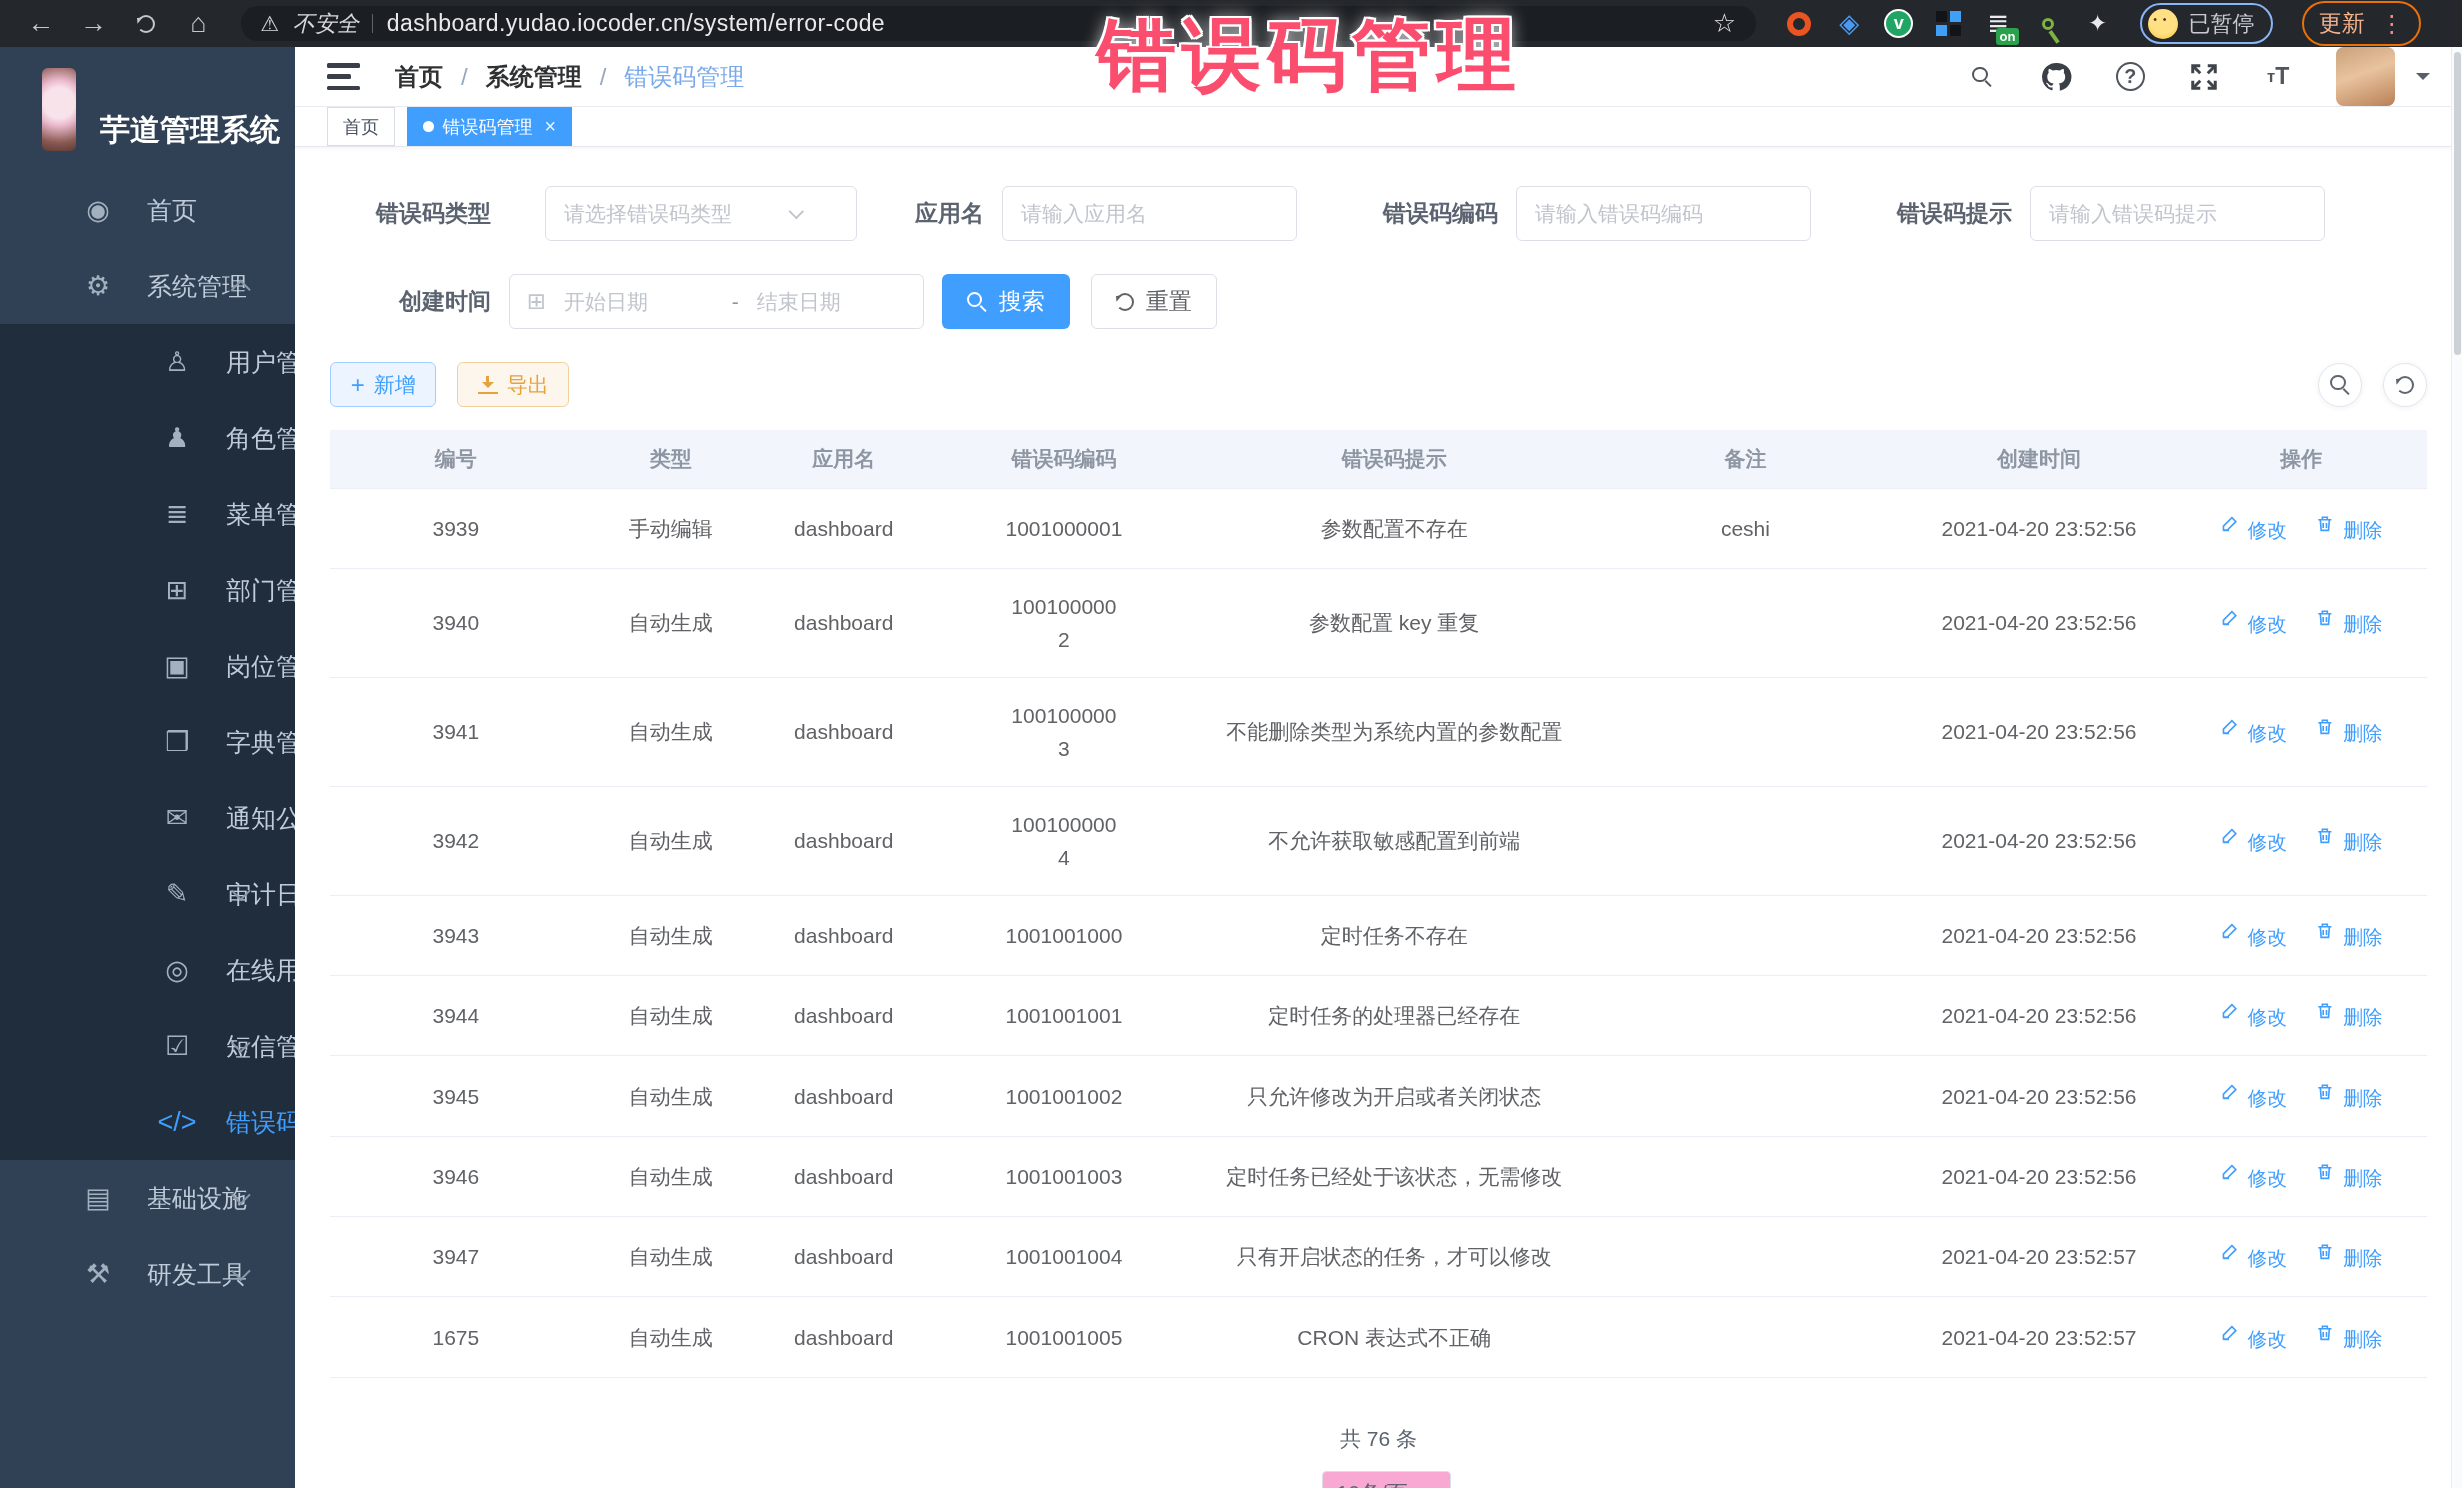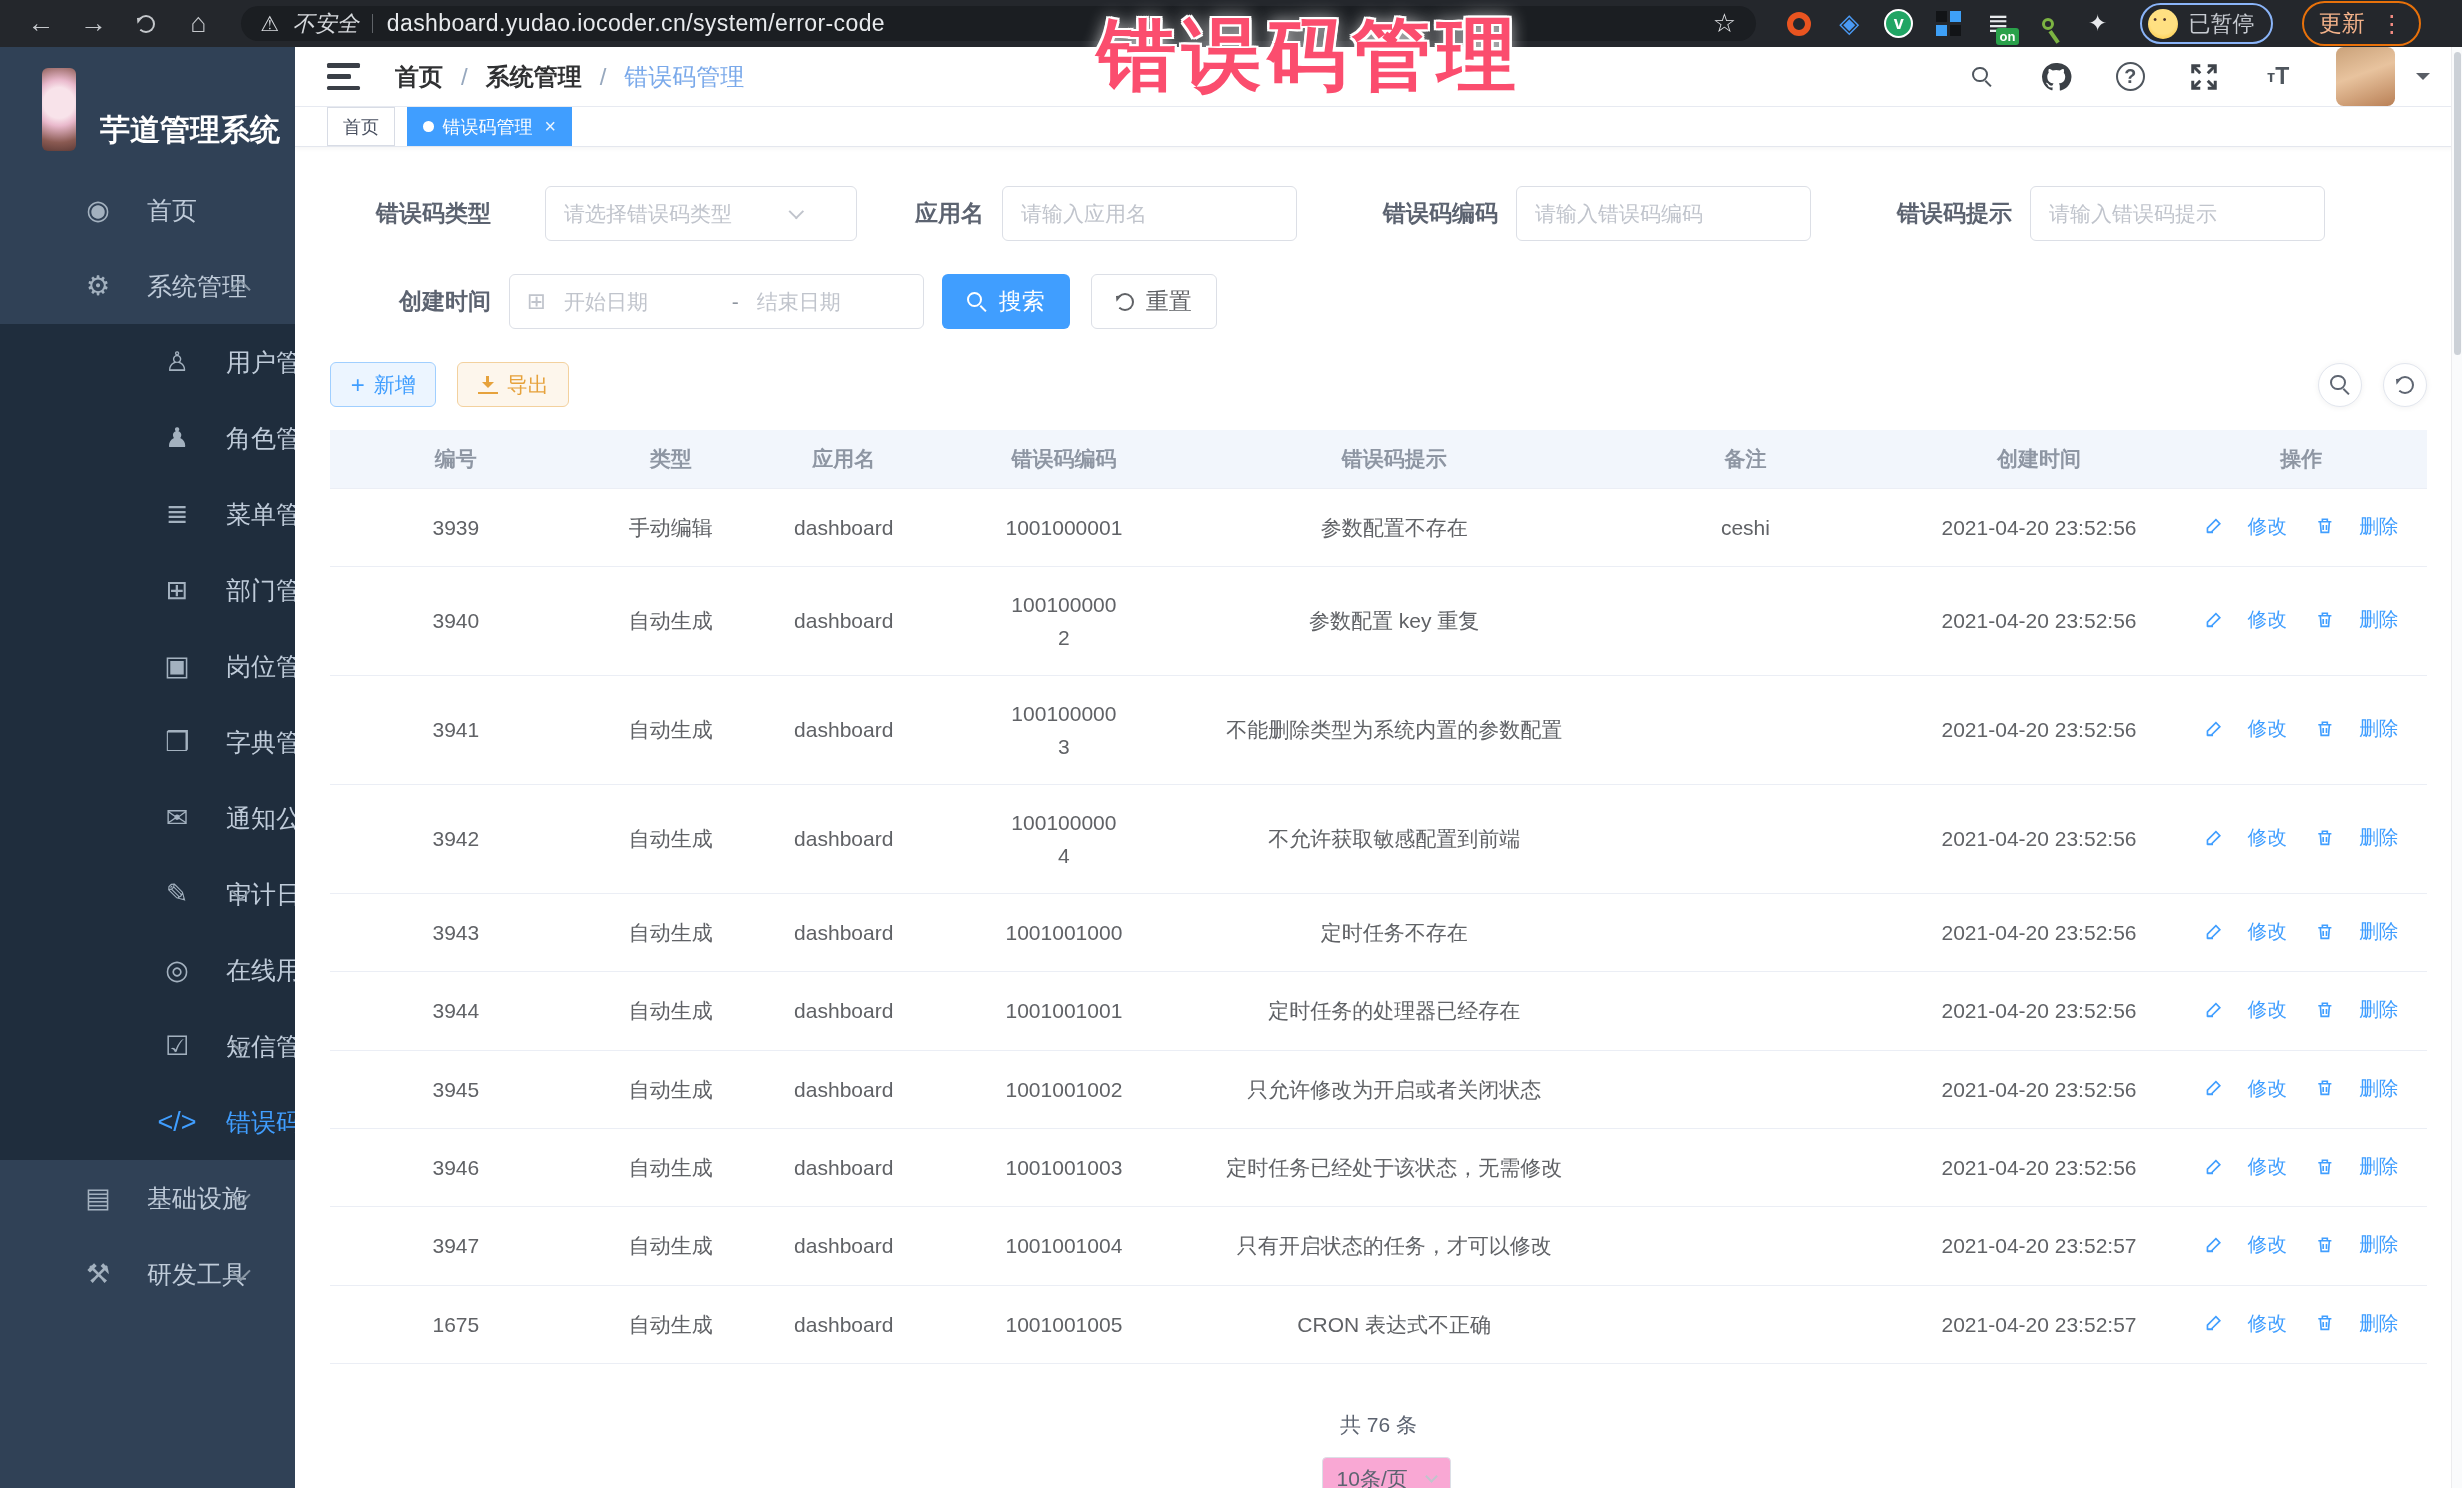--- a/index.html
+++ b/index.html
@@ -113,21 +113,21 @@
   .btn-plain-primary{background:#ecf5ff;border-color:#a0cfff;color:#409eff;}
   .btn-plain-warning{background:#fdf6ec;border-color:#f3d19e;color:#e6a23c;margin-left:21px;}
   .plus-ic{font-size:24px;line-height:1;}
   .tool-circles{margin-left:auto;display:flex;gap:21px;}
   .circle-btn{width:44px;height:44px;border-radius:50%;border:0.8px solid #e2e6ee;display:flex;align-items:center;justify-content:center;color:#5f6672;background:#fff;box-shadow:0 0.8px 6px rgba(0,0,0,.06);cursor:pointer;}
   
   table{width:100%;border-collapse:collapse;table-layout:fixed;font-size:21px;color:#606266;}
   thead th{background:#f2f6fc;color:#8e96a3;font-weight:700;font-size:21px;height:58px;border-bottom:0.8px solid #ebeef5;text-align:center;}
   tbody td{text-align:center;padding:21px 7.6px;line-height:33px;border-bottom:0.8px solid #ebeef5;}
   td.code{white-space:pre-line;}
-  .op a{color:#409eff;font-size:19.7px;display:inline-flex;align-items:center;gap:24px;margin:0 11.4px;text-decoration:none;cursor:pointer;font-family:Liberation Serif, serif;}
+  .op a{color:#409eff;font-size:19.7px;display:inline-flex;gap:8px;margin:0 11.4px;text-decoration:none;cursor:pointer;font-family:Liberation Serif, serif;}
   .op svg{width:19.7px;height:19.7px;stroke:#409eff;fill:none;stroke-width:2;}
   
   .pagination{display:flex;align-items:center;justify-content:flex-end;margin:47px 0 0;font-size:21px;color:#5c6370;gap:18px;padding-bottom:30px;flex-direction:column;}
   .size-select{width:129px;height:44px;border:0.8px solid #dcdfe6;border-radius:4.5px;display:flex;align-items:center;justify-content:space-between;padding:0 13.6px;background:#f9a8d4;cursor:pointer;margin-left:16px;}
   .size-chev{width:9px;height:9px;border-right:2.3px solid #c0c4cc;border-bottom:2.3px solid #c0c4cc;transform:rotate(45deg);margin-top:-4.5px;}
   .pages{display:flex;gap:13.6px;align-items:center;}
   .page-btn{min-width:44px;height:44px;background:#f4f4f5;border-radius:4.5px;display:flex;align-items:center;justify-content:center;font-weight:600;color:#5c6370;cursor:pointer;padding:0 6px;}
   .page-btn.active{background:#409eff;color:#fff;}
   .page-btn.prev{color:#c0c4cc;font-size:26px;}
   .page-btn.next{font-size:26px;}

